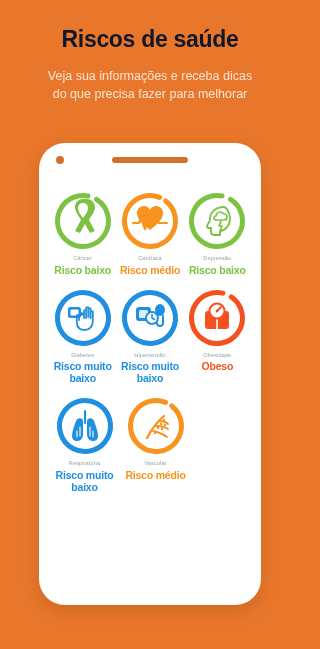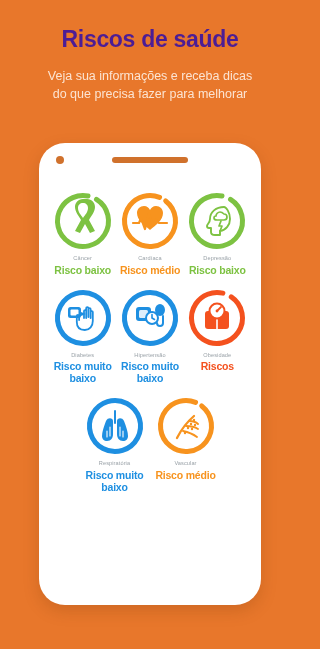--- a/index.html
+++ b/index.html
@@ -15,21 +15,21 @@
     overflow: hidden;
     position: relative;
   }
 
   
   .header {
     padding: 26px 18px 0 18px;
     text-align: center;
   }
   .header-title {
-    color: #4c1d95;
+    color: #0f172a;
     font-size: 23px;
     font-weight: bold;
     letter-spacing: -0.3px;
     line-height: 1.15;
     margin: 0 0 12px 0;
   }
   .header-subtitle {
     color: #FCE4D2;
     font-size: 12.5px;
     font-weight: normal;
@@ -78,21 +78,20 @@
     border-radius: 3px;
     background: #D0712C;
   }
 
   
   .risk-grid {
     padding: 14px 10px 0 10px;
   }
   .risk-row {
     display: flex;
-    justify-content: center;
     margin-bottom: 10px;
   }
   .risk-item {
     width: 67px;
     margin: 0 2px;
     text-align: center;
     display: flex;
     flex-direction: column;
     align-items: center;
   }
@@ -206,21 +205,21 @@
               <svg viewBox="0 0 62 62">
                 <circle cx="31" cy="31" r="25.5" fill="none" stroke="#F4511E" stroke-width="5" stroke-linecap="round" stroke-dasharray="150 54" transform="rotate(-56 31 31)"></circle>
                 <rect x="19" y="24" width="24" height="18" rx="3" fill="#F4511E"></rect>
                 <path d="M31 24 l0 18" stroke="#fff" stroke-width="1.6"></path>
                 <circle cx="31" cy="24" r="7.5" fill="#fff" stroke="#F4511E" stroke-width="2"></circle>
                 <path d="M31 24 l4 -4" fill="none" stroke="#F4511E" stroke-width="1.8" stroke-linecap="round"></path>
                 <circle cx="31" cy="24" r="1.4" fill="#F4511E"></circle>
               </svg>
             </div>
             <div class="risk-cat">Obesidade</div>
-            <div class="risk-level" style="color:#F4511E">Riscos</div>
+            <div class="risk-level" style="color:#F4511E">Obeso</div>
           </div>
         </div>
         <div class="risk-row">
           <div class="risk-item">
             <div class="ring-holder">
               <svg viewBox="0 0 62 62">
                 <circle cx="31" cy="31" r="25.5" fill="none" stroke="#1E8FE1" stroke-width="5" stroke-linecap="round" stroke-dasharray="160 44" transform="rotate(-62 31 31)"></circle>
                 <path d="M31 16 l0 12" stroke="#1E8FE1" stroke-width="2" stroke-linecap="round"></path>
                 <path d="M29 26 c0 -3 -5 -4 -7 0 c-2 5 -4 11 -4 15 c0 3 2 5 5 5 c4 0 6 -3 6 -7 z" fill="#1E8FE1"></path>
                 <path d="M33 26 c0 -3 5 -4 7 0 c2 5 4 11 4 15 c0 3 -2 5 -5 5 c-4 0 -6 -3 -6 -7 z" fill="#1E8FE1"></path>

